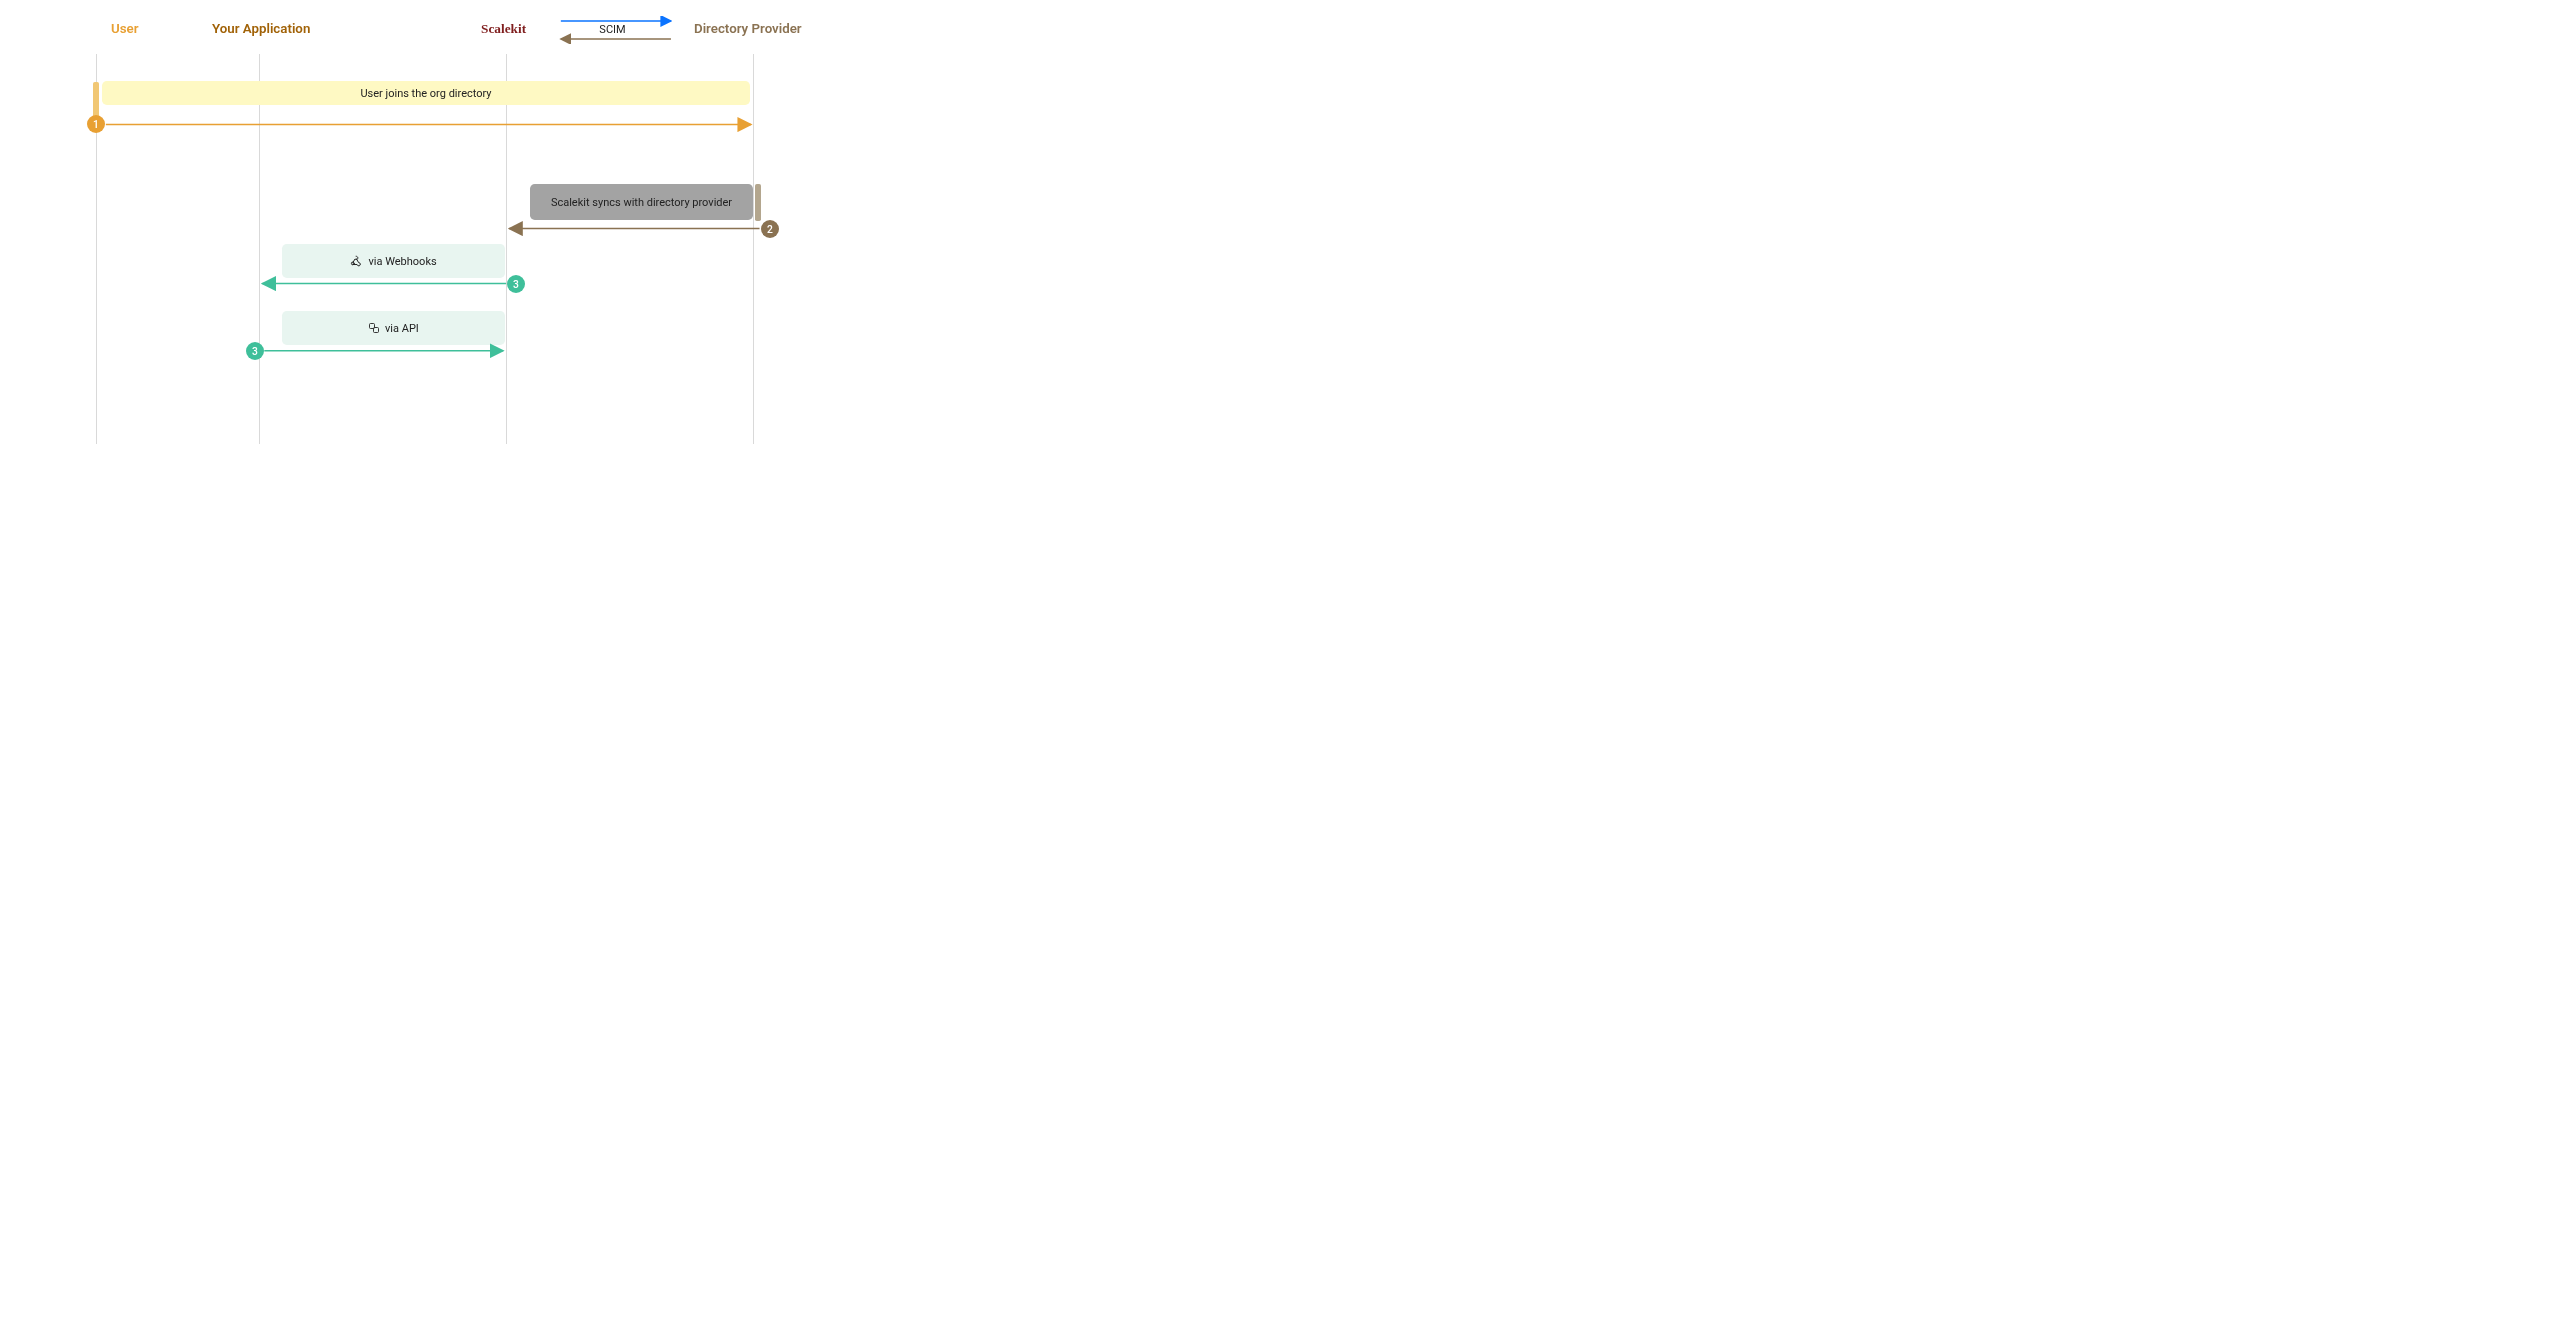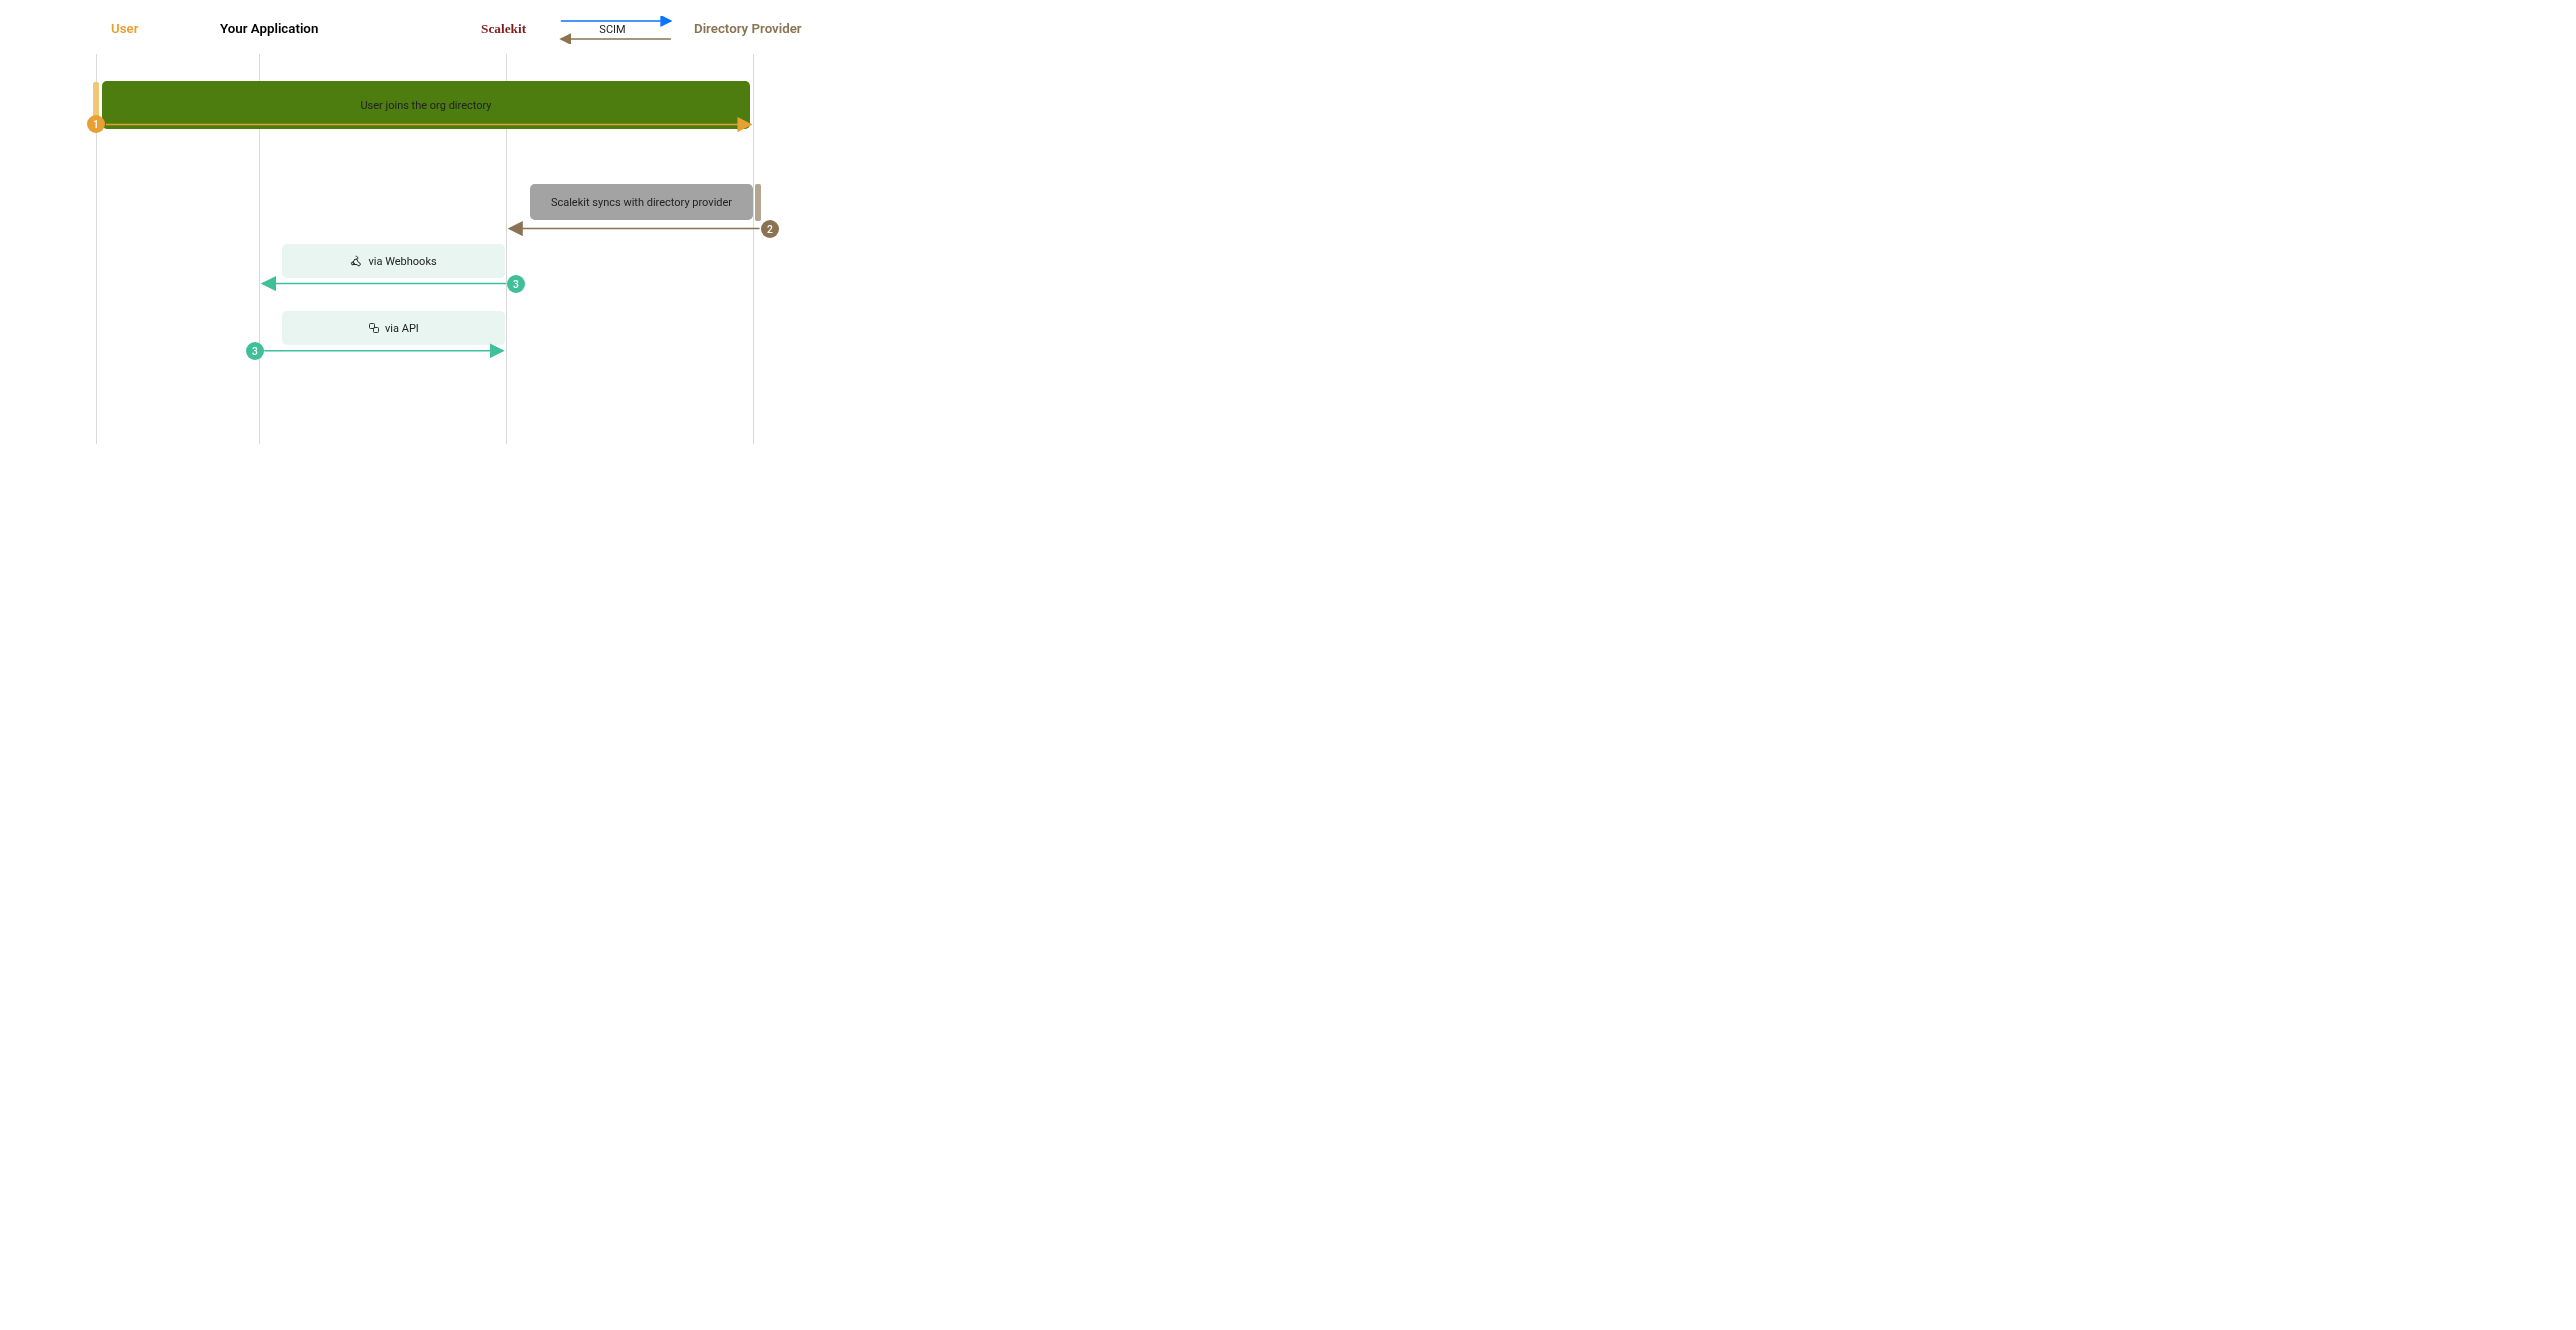--- a/index.html
+++ b/index.html
@@ -76,21 +76,21 @@
     width: 6px;
     border-radius: 1.8px;
   }
 </style>
 </head>
 <body>
 
 <div id="stage">
 
   <div class="lane-label" style="left:79px; color:#e8a033;margin-left:32px;">User</div>
-  <div class="lane-label" style="left:220px; color:#000000;">Your Application</div>
+  <div class="lane-label" style="left:212px; color:#a16207;">Your Application</div>
   <div class="lane-label" style="left:481px; color:#7f1d1d;font-family:Liberation Serif, serif;">Scalekit</div>
   <div class="lane-label" style="left:694px; color:#8a7252;">Directory Provider</div>
 
   <div class="scim-group" style="left:556px; top:15.7px; width:121px;">
     <svg width="121" height="28" viewBox="0 0 200 46">
       <defs>
         <marker id="ar-blue" markerWidth="8" markerHeight="8" refX="7" refY="4" orient="auto">
           <path d="M0,0 L8,4 L0,8 Z" fill="#0a73ff"></path>
         </marker>
         <marker id="ar-brown" markerWidth="8" markerHeight="8" refX="7" refY="4" orient="auto">
@@ -102,21 +102,21 @@
     </svg>
     <div class="scim-text" style="position:absolute; left:0; right:8px; top:7.3px;">SCIM</div>
   </div>
 
   <div class="lifeline" style="left:96px;"></div>
   <div class="lifeline" style="left:259px;"></div>
   <div class="lifeline" style="left:506px;"></div>
   <div class="lifeline" style="left:753px;"></div>
 
   <div class="activation" style="left:93px; top:82px; height:36px; background:#f1c774;"></div>
-  <div class="msgbox" style="left:102px; top:81px; width:648px; height:48px; background:#4d7c0f;">
+  <div class="msgbox" style="left:102px; top:81px; width:648px; height:24px; background:#fef9c3;">
     <span>User joins the org directory</span>
   </div>
   <div class="step-num orange" style="left:87px; top:115px;">
     <span>1</span>
   </div>
 
   <div class="activation" style="left:755px; top:184px; height:37px; background:#b3a68e;"></div>
   <div class="msgbox" style="left:530px; top:184px; width:223px; height:36px; background:#a3a3a3;">
     <span>Scalekit syncs with directory provider</span>
   </div>

